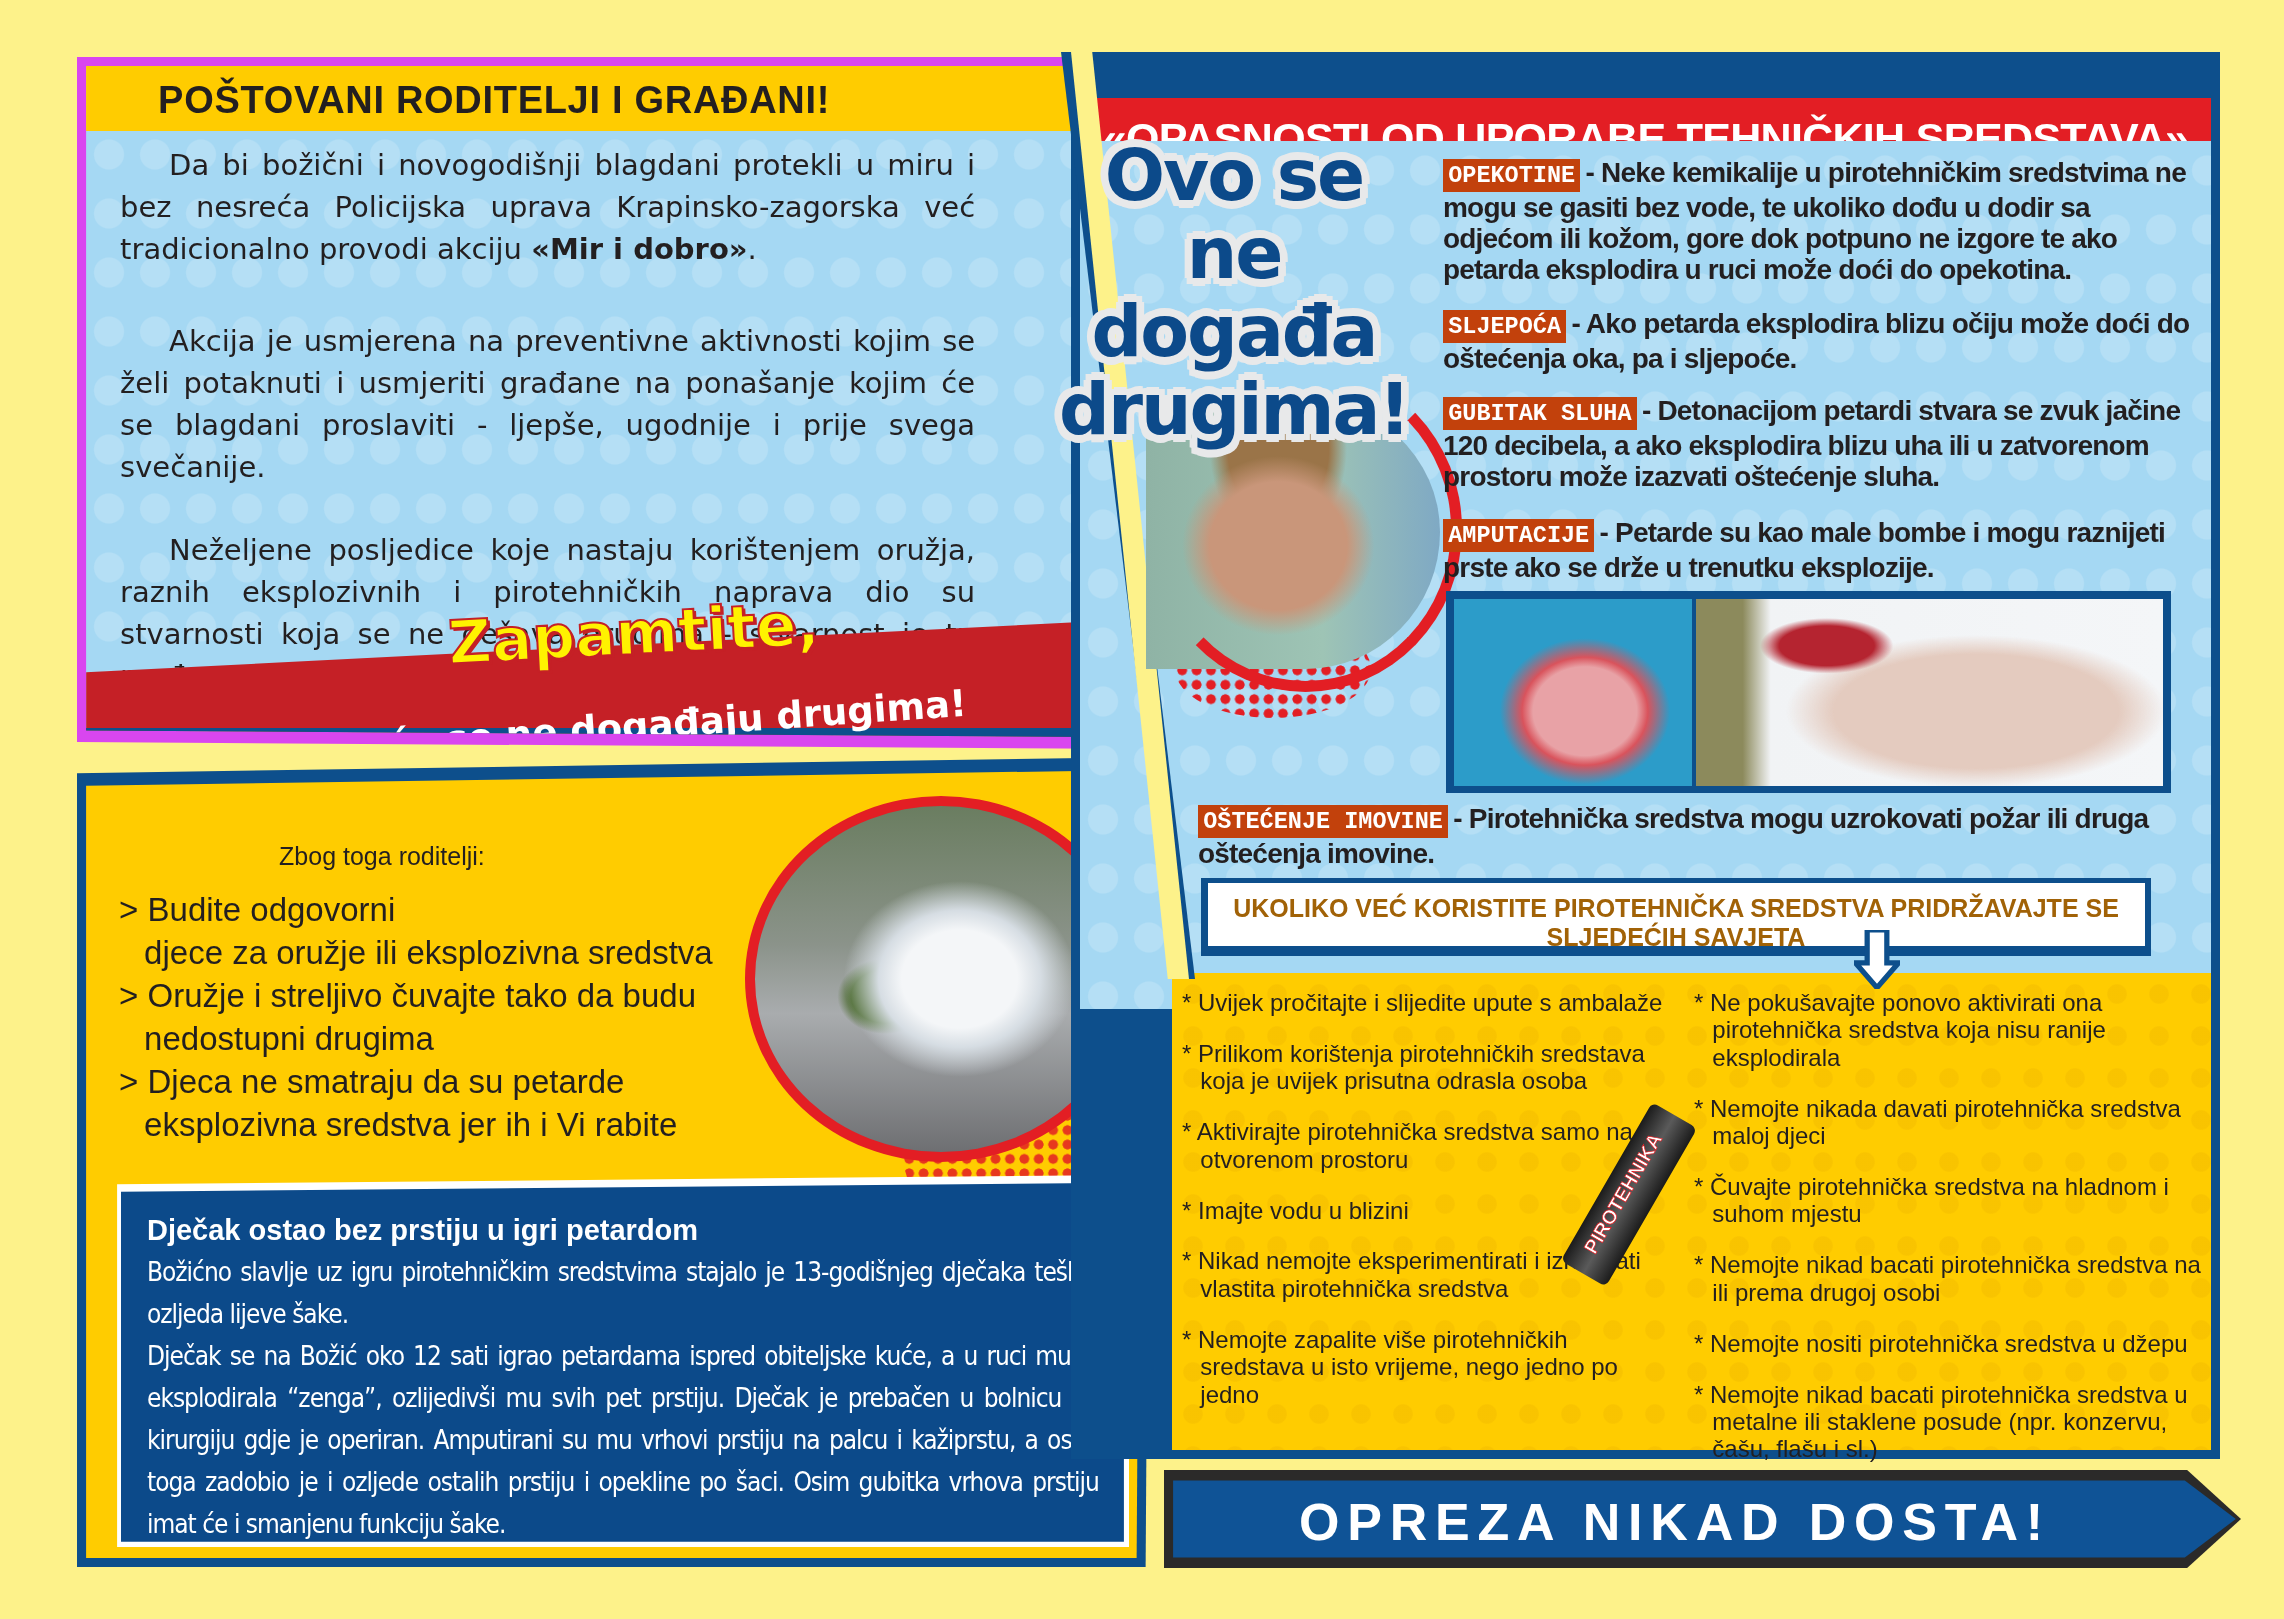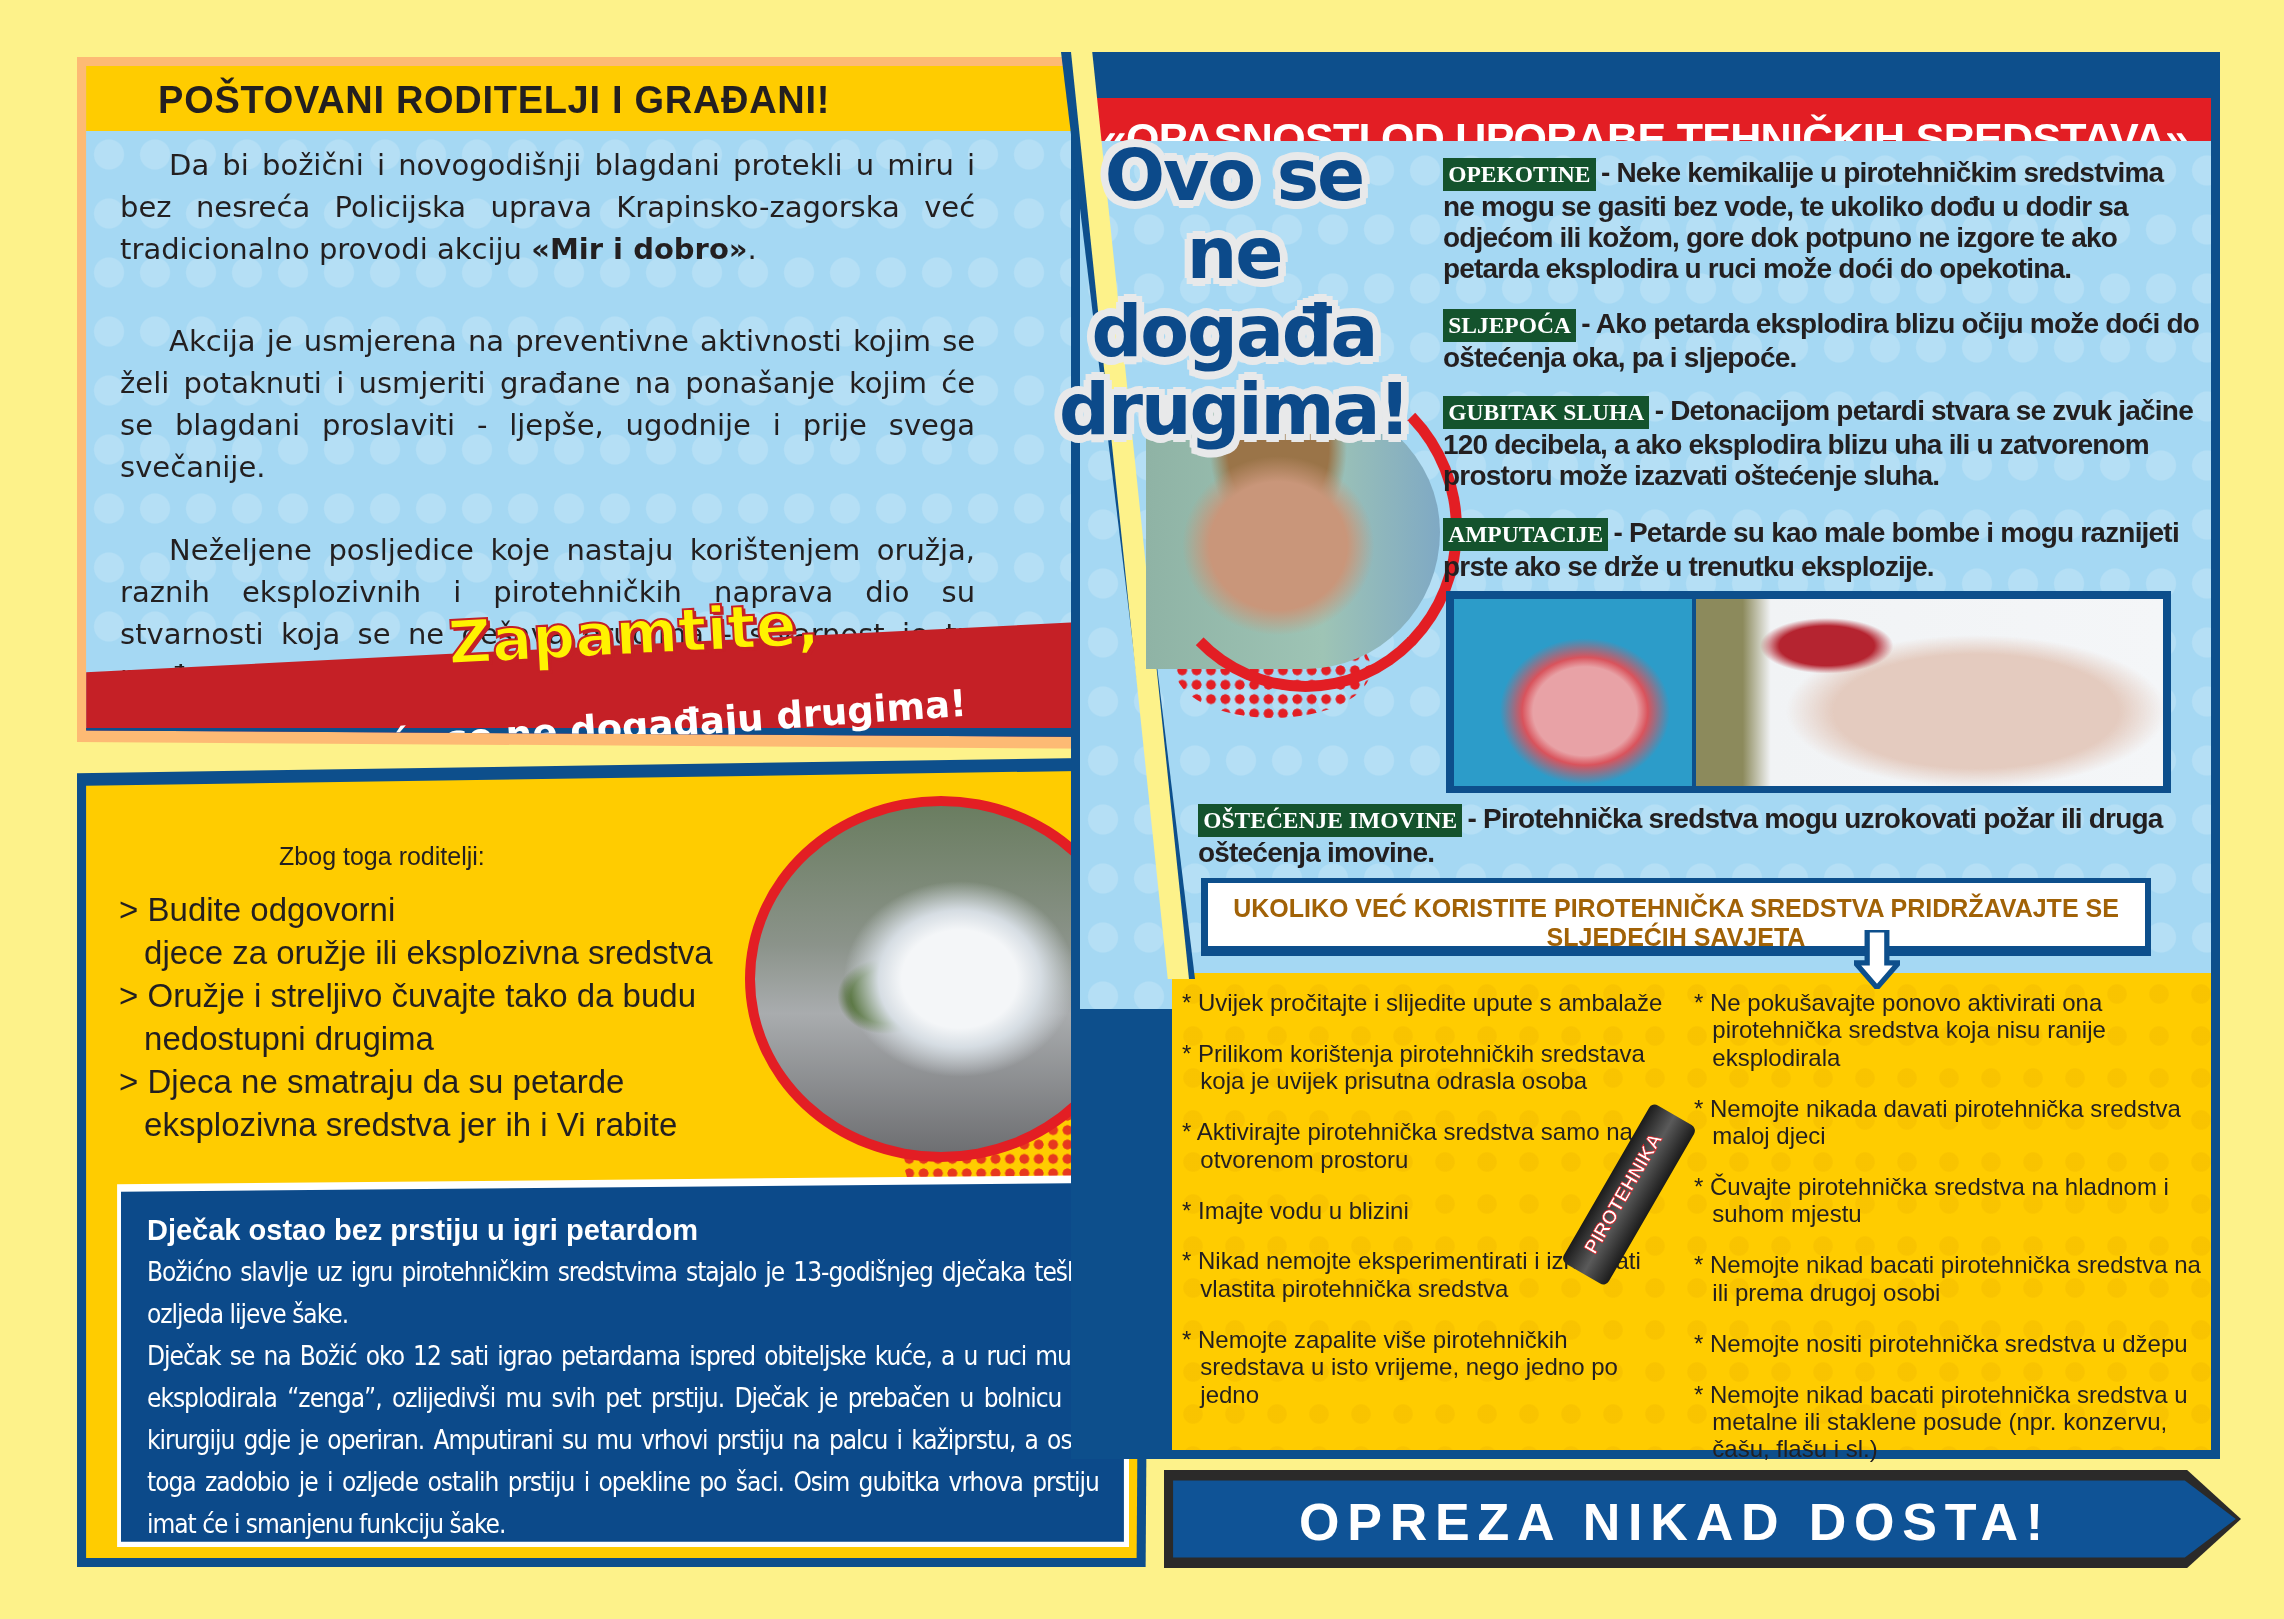--- a/index.html
+++ b/index.html
@@ -18,21 +18,21 @@
   }
   .dots-yellow {
     background-color: #ffcc00;
     background-image: radial-gradient(circle, rgba(230,170,0,0.25) 9.1px, transparent 10.4px);
     background-size: 42px 42px;
   }
 
   
   #p1 {
     left: 77px; top: 57px; width: 1071px; height: 692px;
-    background: #fdba74;
+    background: #d946ef;
     clip-path: polygon(0 0, 98% 0, 100% 100%, 0 99%);
   }
   #p1 .inner {
     position: absolute; left: 9.1px; top: 9.1px; right: 13px; bottom: 11.8px;
     clip-path: polygon(0 0, 98% 0, 100% 100%, 0 99%);
   }
   #p1 .head {
     height: 65px; background: #ffcc00; position: relative;
   }
   #p1 .head h1 {
@@ -189,22 +189,22 @@
     background-size: 14.4px 14.4px;
     border-radius: 50%;
   }
 
   .danger {
     position: absolute; left: 1443px; width: 757px;
     font-size: 28px; line-height: 31px; font-weight: bold; color: #231f20;
     letter-spacing: -0.8px;
   }
   .tag {
-    display: inline-block; background: #14532d; color: #fff;
-    font-family: Liberation Serif, serif; font-weight: bold;
+    display: inline-block; background: #c2410c; color: #fff;
+    font-family: Liberation Mono, monospace; font-weight: bold;
     font-size: 23.5px; padding: 1.3px 5.2px; letter-spacing: 0;
     margin-right: 5.2px;
   }
   #hands {
     position: absolute; left: 1446px; top: 591px; width: 725px; height: 202px;
     background: #0d4f8c;
   }
   #hand1 {
     position: absolute; left: 7.8px; top: 7.8px; width: 238px; height: 187px;
     background:

